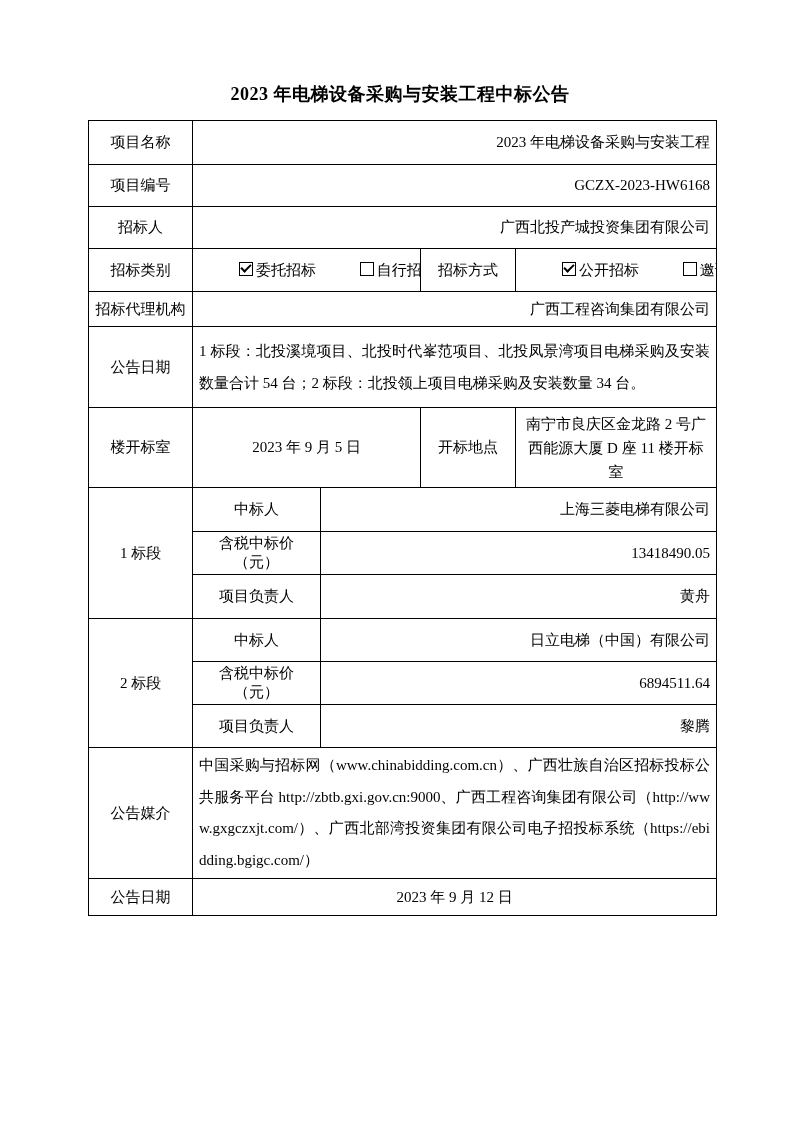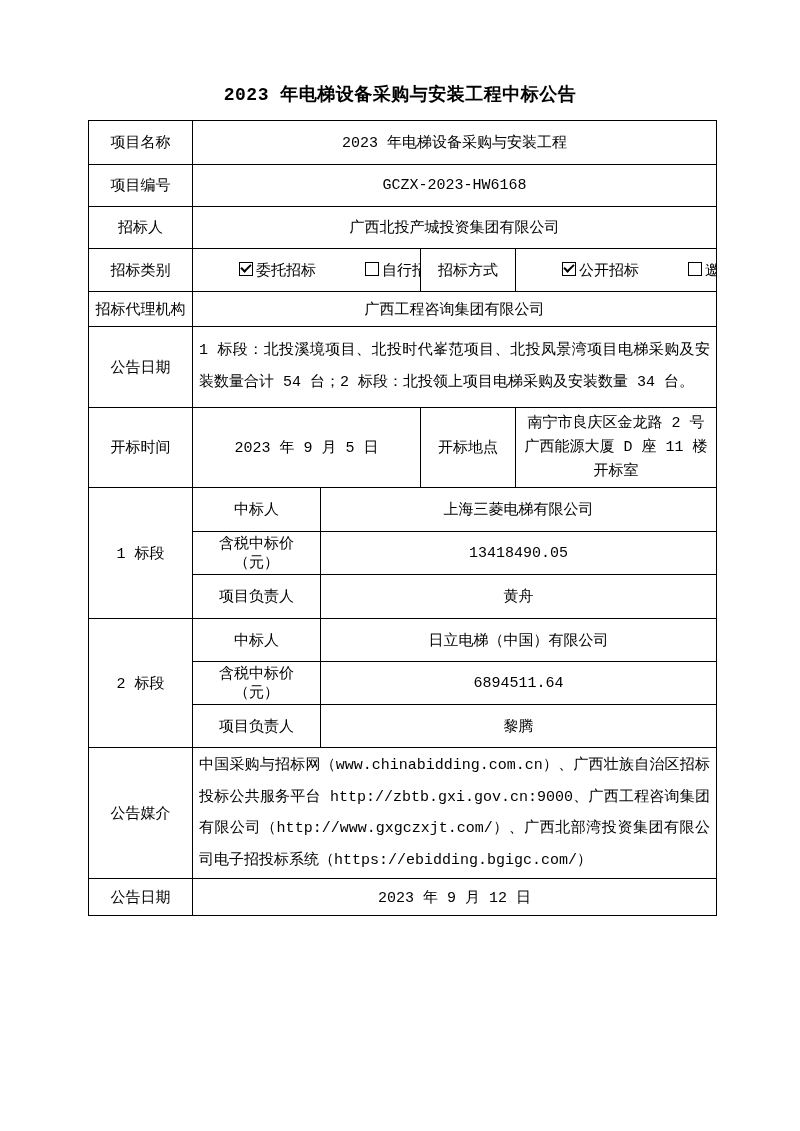--- a/index.html
+++ b/index.html
@@ -1,21 +1,21 @@
 <!DOCTYPE html>
 <html><head>
 <meta charset="utf-8">
 <style>
   html,body{margin:0;padding:0;background:#ffffff;}
   .page{
     position:relative;
     width:800px;
     height:1131px;
     background:#ffffff;
-    font-family:Liberation Mono, monospace;
+    font-family:Liberation Serif, serif;
     color:#000;
     overflow:hidden;
   }
   .title{
     padding-top:82px;
     text-align:center;
     font-size:18px;
     font-weight:bold;
     letter-spacing:0.5px;
   }
@@ -26,21 +26,21 @@
     table-layout:fixed;
     font-size:15px;
   }
   table.doc td{
     border:1px solid #000;
     vertical-align:middle;
     padding:2px 6px;
     overflow:hidden;
   }
   td.lab{text-align:center;padding:2px 1px;}
-  td.val{text-align:center;padding-left:10px;}
+  td.val{text-align:right;padding-left:10px;}
   td.ctr{text-align:center;}
   td.wrap{
     line-height:32px;
     padding:6px 10px;
     text-align:justify;
     word-break:break-all;
   }
   td.media{
     line-height:31.5px;
     padding:4px 10px;
@@ -123,21 +123,21 @@
       <td class="lab">招标代理机构</td>
       <td class="val" colspan="4">广西工程咨询集团有限公司</td>
     </tr>
 
     <tr style="height:81px">
       <td class="lab">公告日期</td>
       <td class="wrap" colspan="4">1 标段：北投溪境项目、北投时代峯范项目、北投凤景湾项目电梯采购及安装数量合计 54 台；2 标段：北投领上项目电梯采购及安装数量 34 台。</td>
     </tr>
 
     <tr style="height:80px">
-      <td class="lab">开标时间</td>
+      <td class="lab">楼开标室</td>
       <td class="ctr" colspan="2">2023 年 9 月 5 日</td>
       <td class="lab">开标地点</td>
       <td class="addr">南宁市良庆区金龙路 2 号广西能源大厦 D 座 11 楼开标室</td>
     </tr>
 
     <tr style="height:44px">
       <td class="lab" rowspan="3">1 标段</td>
       <td class="lab">中标人</td>
       <td class="val" colspan="3">上海三菱电梯有限公司</td>
     </tr>

